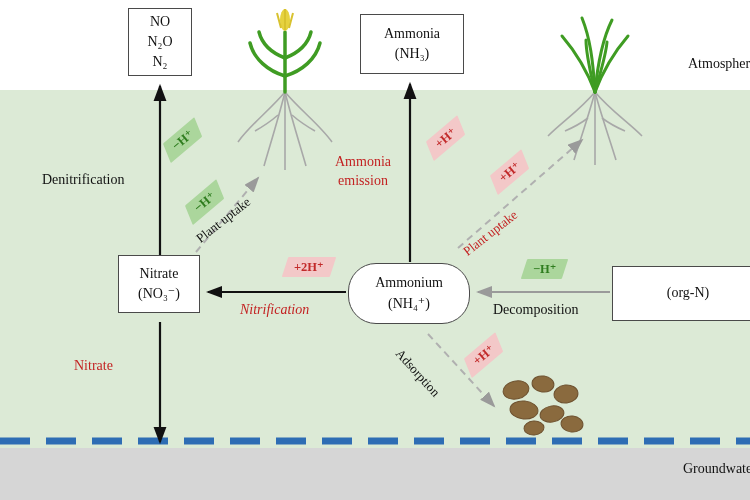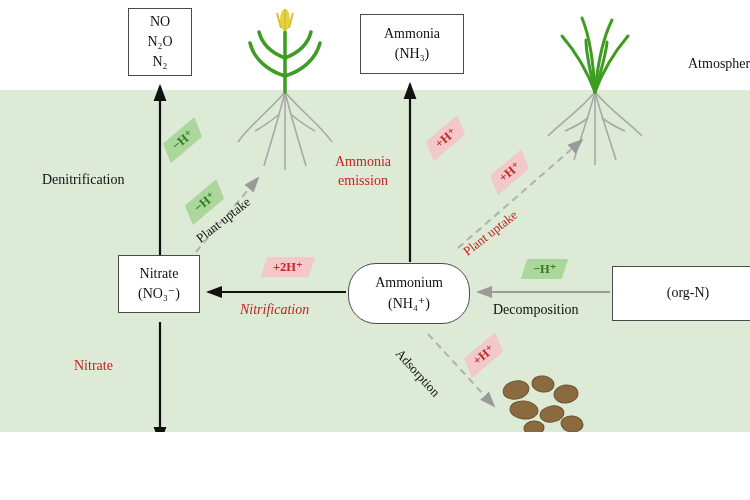--- a/index.html
+++ b/index.html
@@ -1,18 +1,18 @@
 <!DOCTYPE html>
 <html><head>
 <meta charset="utf-8">
 <style>
   * { margin:0; padding:0; box-sizing:border-box; }
   html,body { background:#fff; }
   body { font-family:"Liberation Serif","DejaVu Serif",serif; }
-  .stage { position:relative; width:750px; height:432px; overflow:hidden; background:#e5e5e5; }
+  .stage { position:relative; width:750px; height:500px; overflow:hidden; background:#e5e5e5; }
   .region { position:absolute; left:0; width:100%; }
   .atmosphere { top:0; height:90px; background:#ffffff; }
   .soil { top:90px; height:358px; background:#dcead6; }
   .groundwater { top:448px; height:52px; background:#d6d6d6; }
   .art { position:absolute; left:0; top:0; z-index:2; pointer-events:none; }
   .nbox { position:absolute; background:#fff; border:1px solid #4a4a4a; display:flex; flex-direction:column;
           align-items:center; justify-content:center; text-align:center; font-size:14px; line-height:1.45;
           color:#111; z-index:3; }
   .lbl { position:absolute; font-size:14px; color:#111; white-space:nowrap; z-index:4; }
   .red { color:#c32222; }
@@ -150,21 +150,21 @@
   </div>
 
   <div class="lbl" style="left:487px;top:302px;margin-left:6px;">Decomposition</div>
 
   <div class="lbl" style="left:404px;top:346px;font-size:13px;transform-origin:0 0;transform:rotate(48deg);">Adsorption</div>
 
   <div class="tag tag-green" style="left:162px;top:130px;transform:rotate(-40deg);">−H⁺</div>
 
   <div class="tag tag-green" style="left:184px;top:192px;transform:rotate(-40deg);">−H⁺</div>
 
-  <div class="tag tag-red" style="left:264px;top:257px;">+2H⁺</div>
+  <div class="tag tag-red" style="left:285px;top:257px;">+2H⁺</div>
 
   <div class="tag tag-red" style="left:425px;top:128px;transform:rotate(-40deg);">+H⁺</div>
 
   <div class="tag tag-red" style="left:489px;top:162px;transform:rotate(-40deg);">+H⁺</div>
 
   <div class="tag tag-green" style="left:524px;top:259px;">−H⁺</div>
 
   <div class="tag tag-red" style="left:463px;top:345px;transform:rotate(-40deg);">+H⁺</div>
 
   <div class="lbl" style="left:688px;top:56px;">Atmosphere</div>

